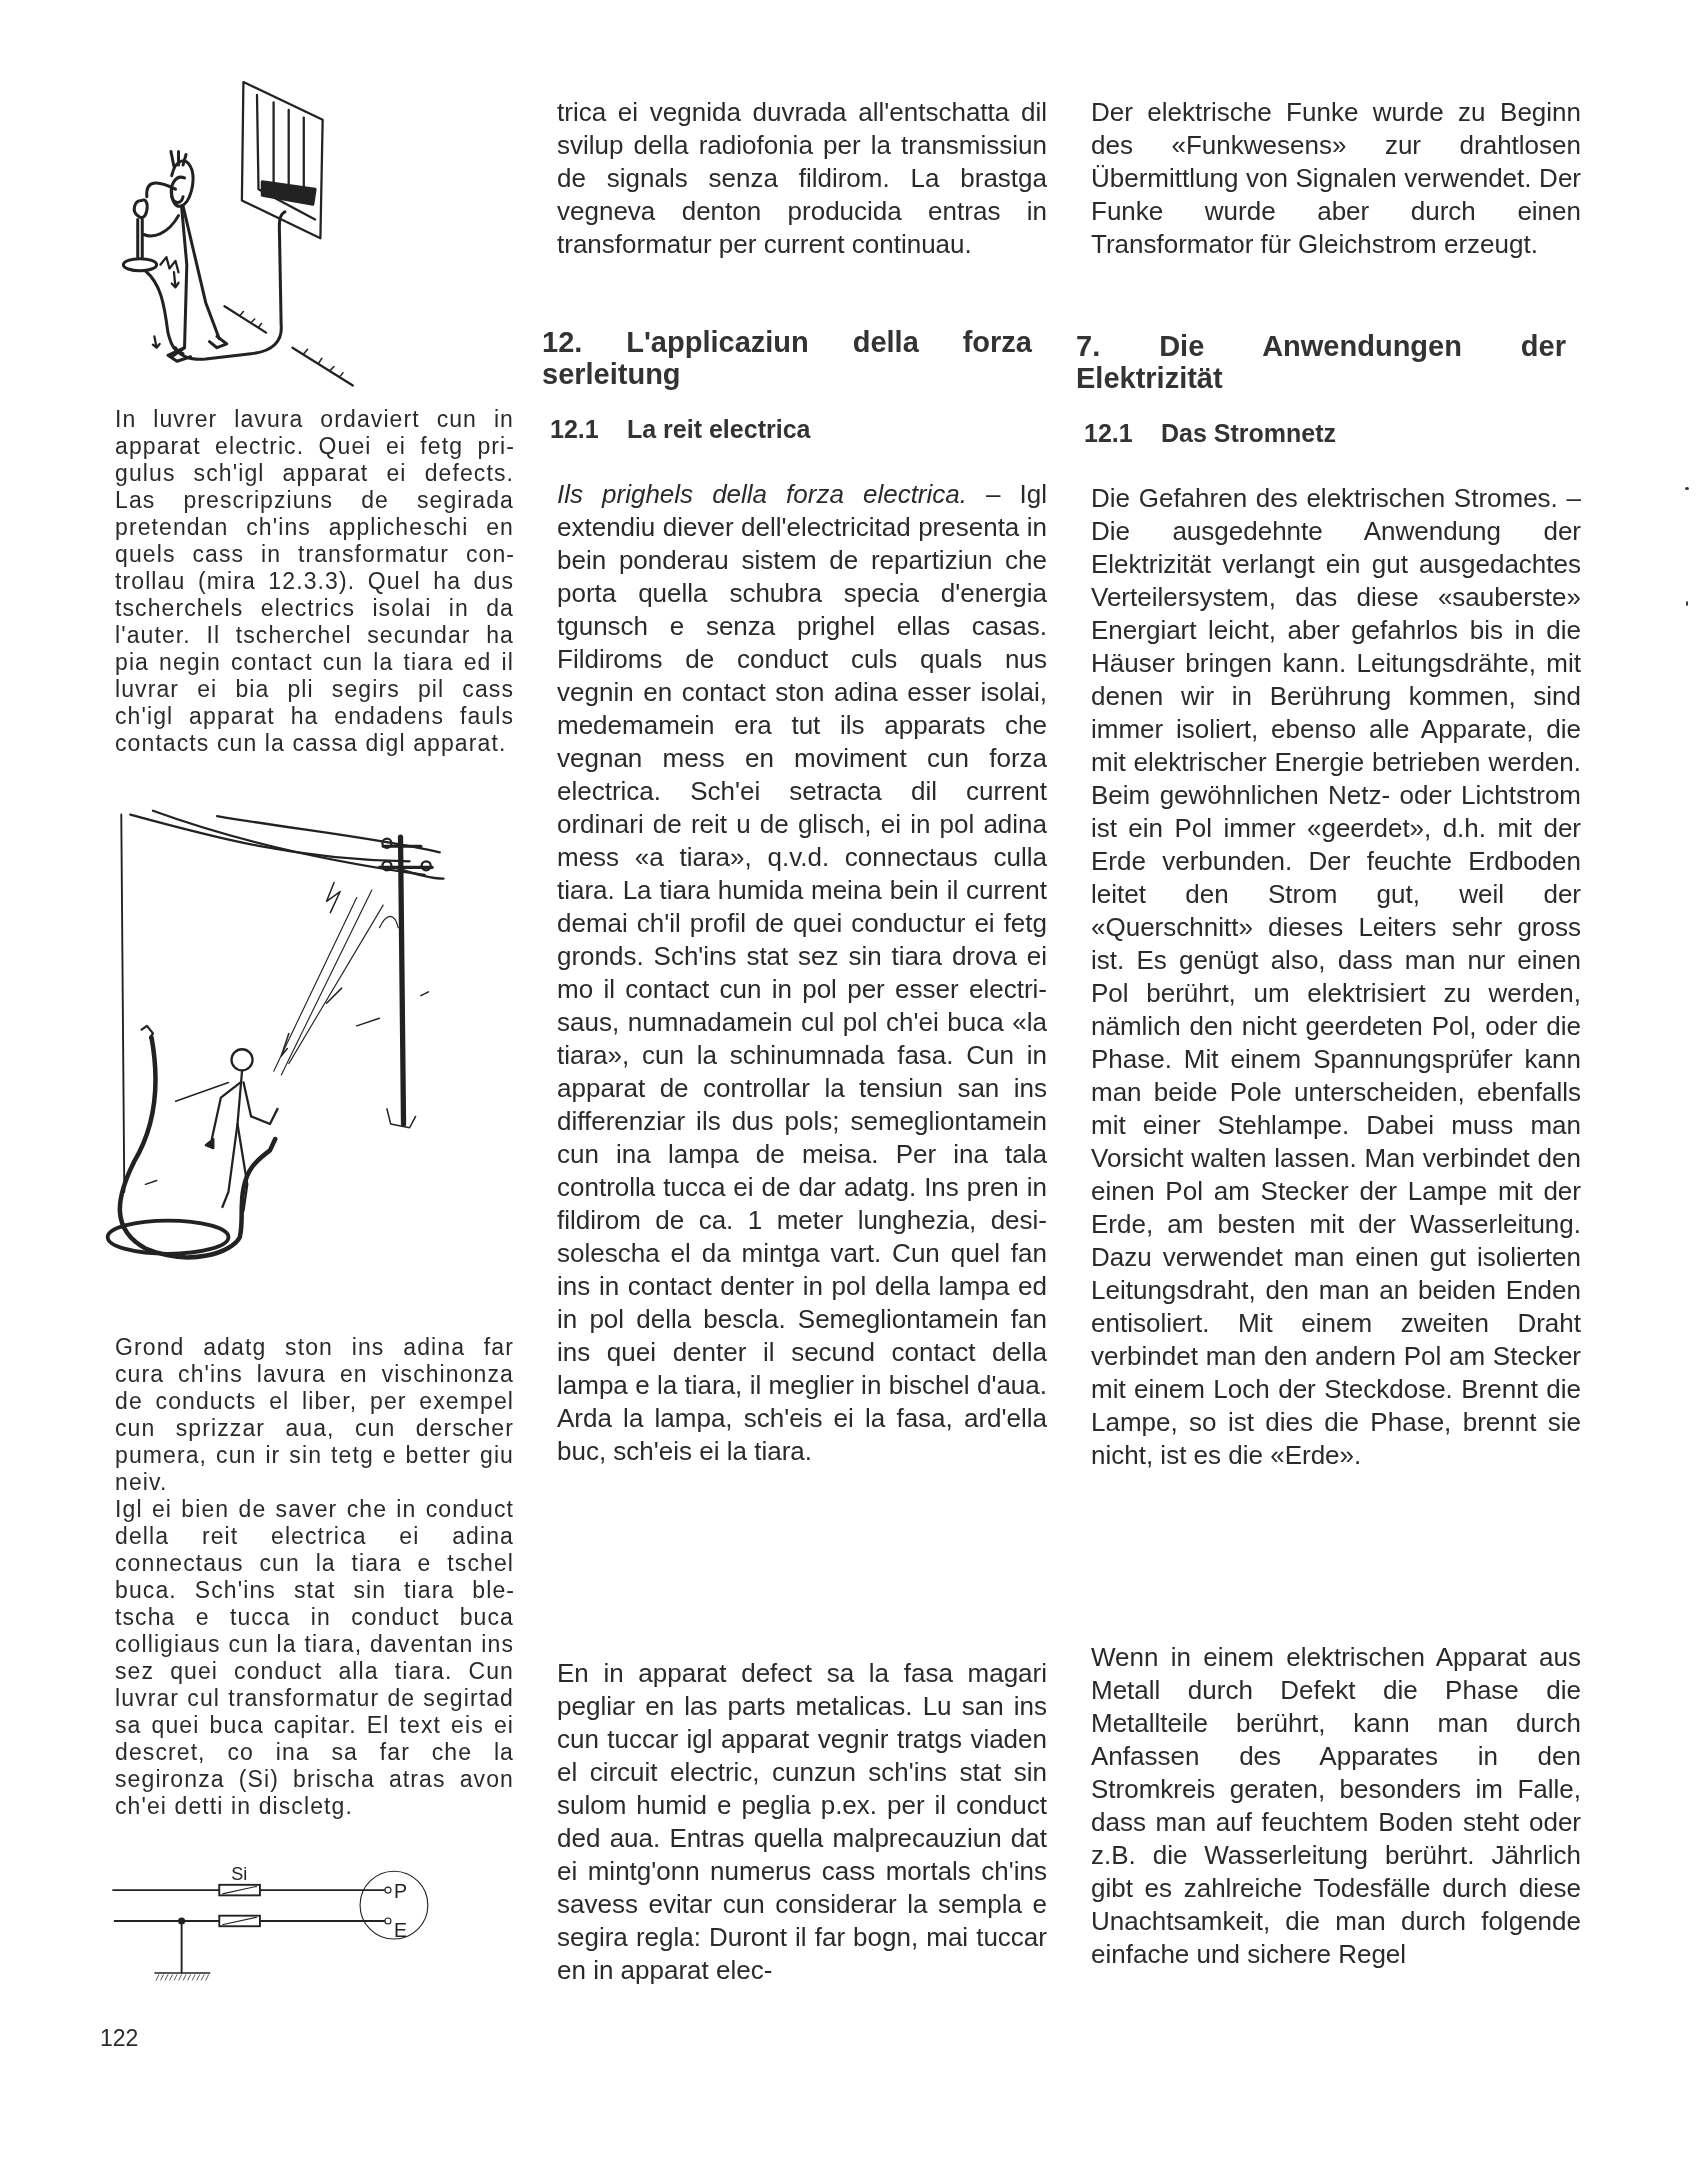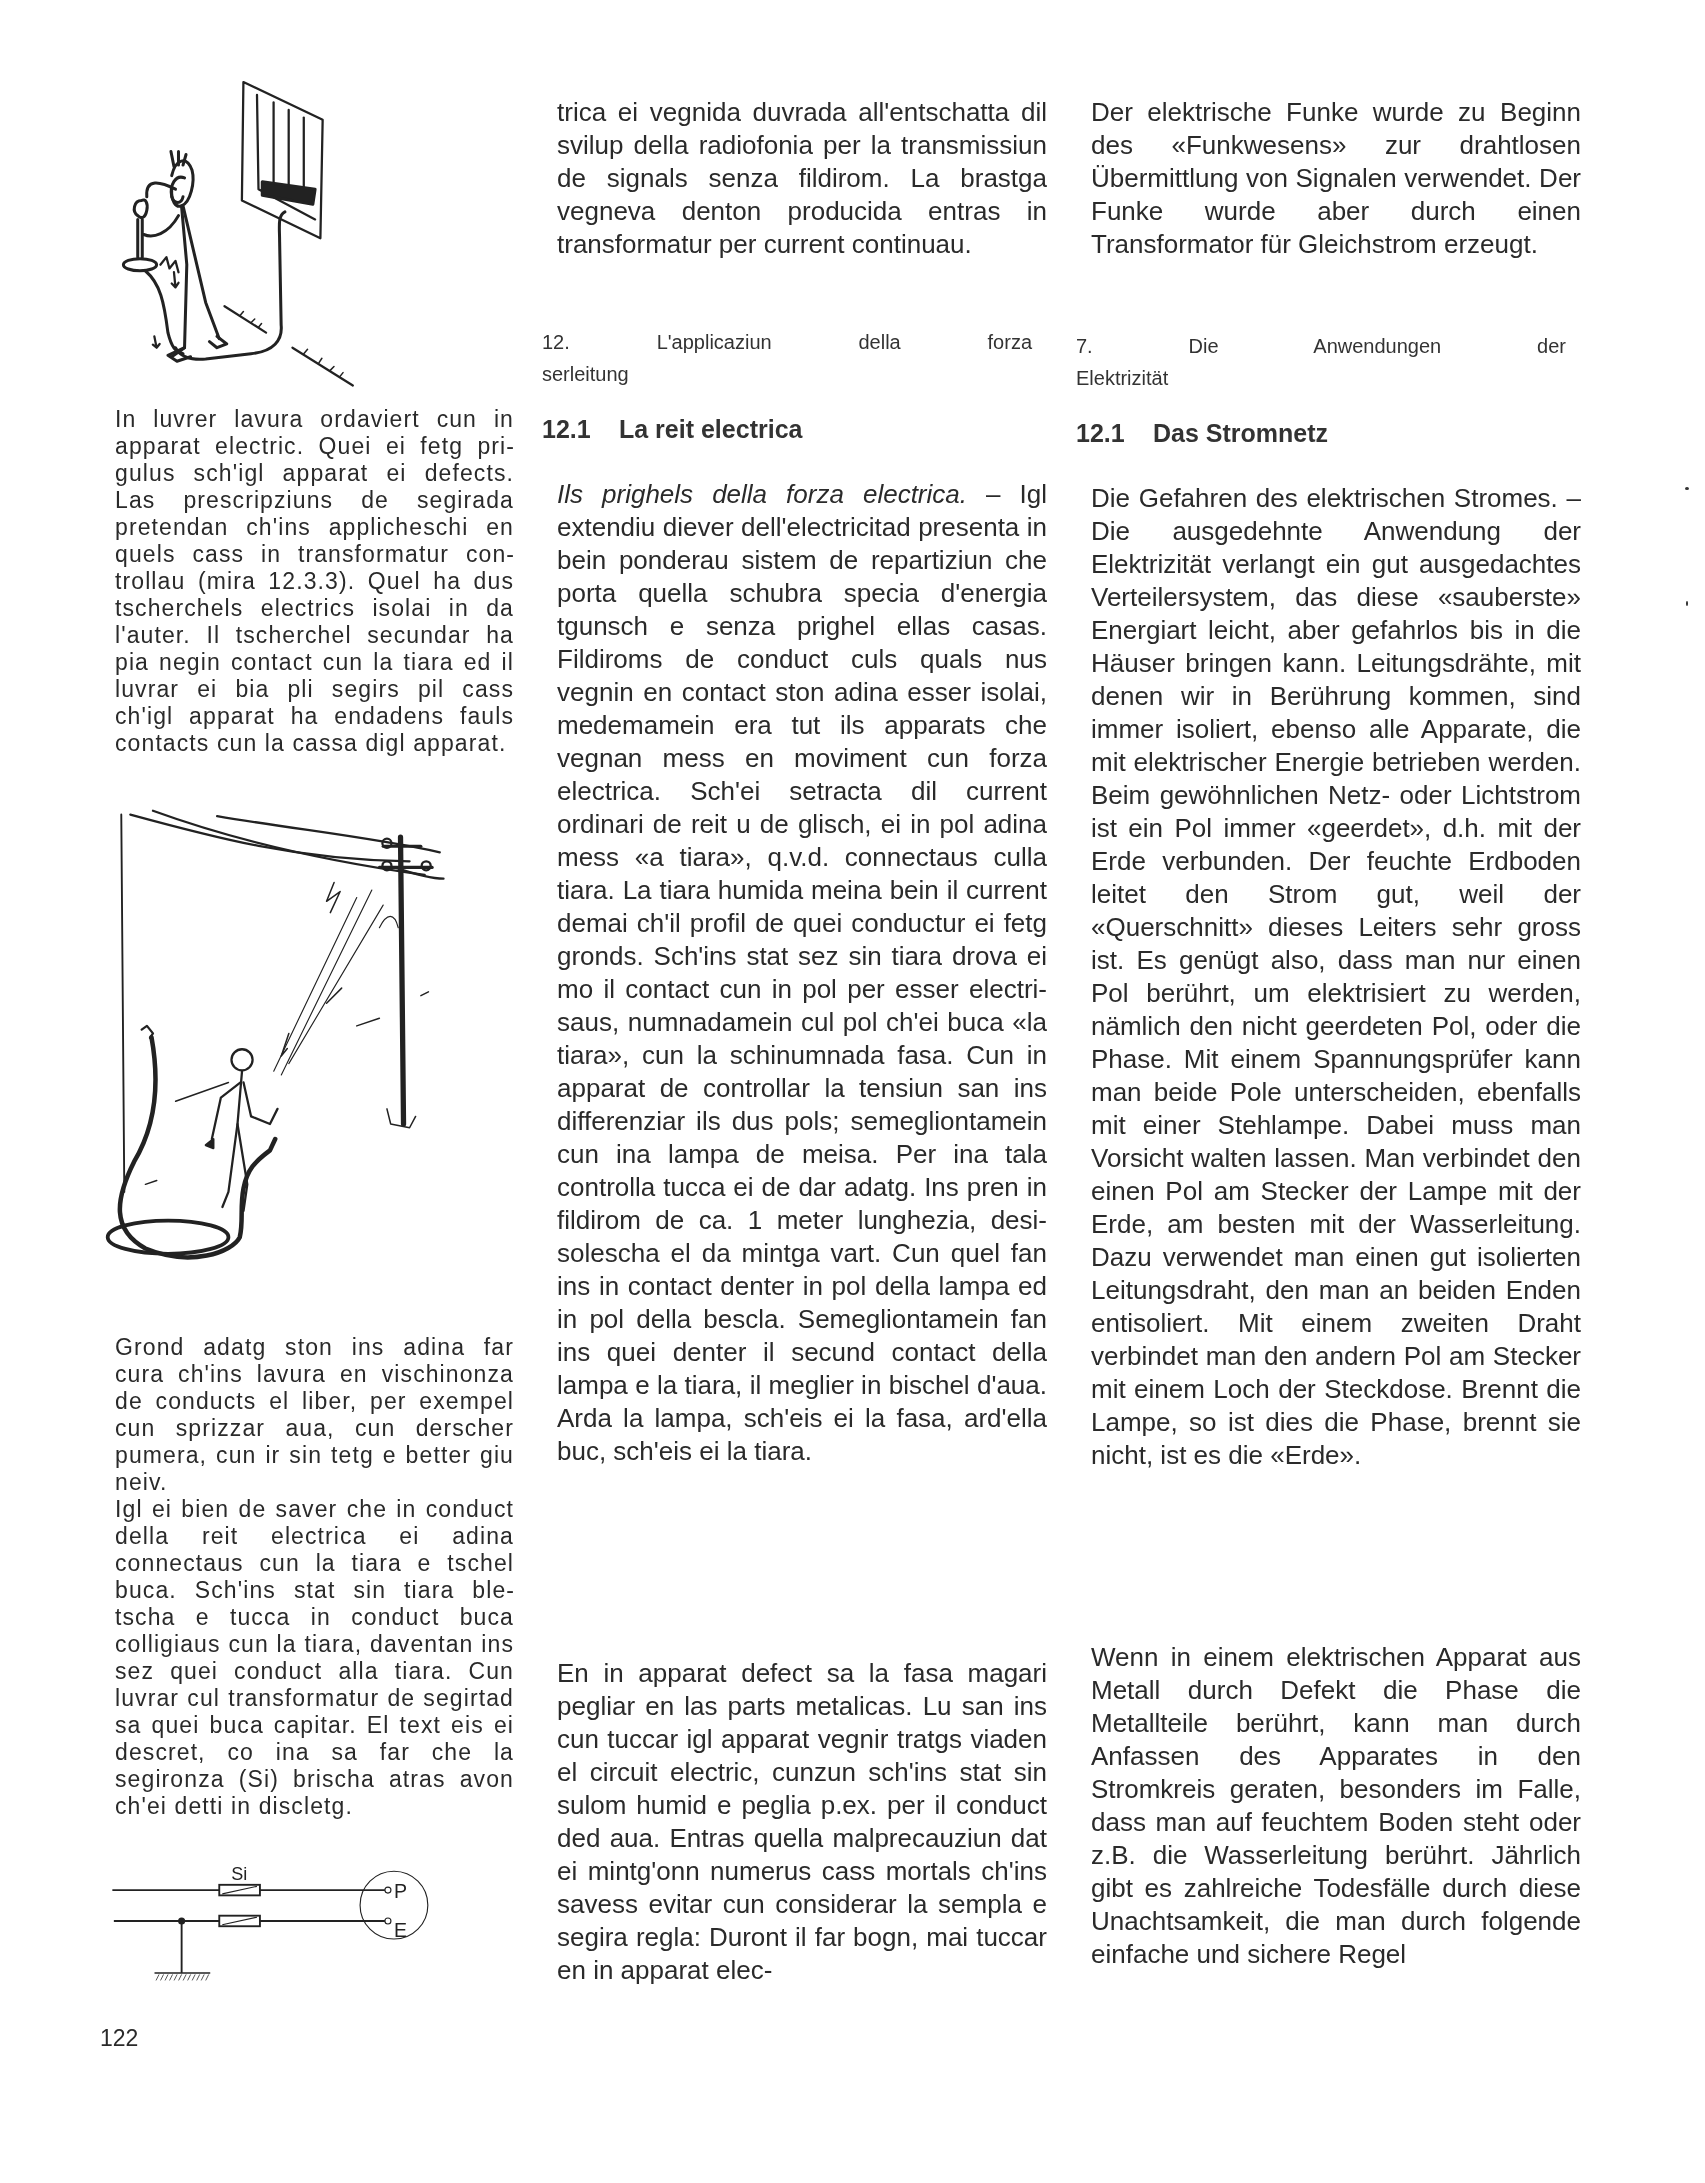--- a/index.html
+++ b/index.html
@@ -12,26 +12,26 @@
     .col-mid { left: 542px; width: 490px; }
     .col-right { left: 1076px; width: 490px; }
 
     .p {
       font-size: 26px; line-height: 33px; text-align: justify;
       margin: 15px; hyphens: manual;
     }
     .col-left .p { font-size: 23px; line-height: 27px; letter-spacing: 1.1px; }
     .p .it { font-style: italic; }
     .h1 {
-      font-weight: normal; font-size: 20px; line-height: 32px; margin: 0;
+      font-weight: bold; font-size: 29px; line-height: 32px; margin: 0;
       text-align: justify; text-align-last: left; color: #333;
     }
     .h1 .first { display: block; text-align: justify; text-align-last: justify; }
     .h2 { font-weight: bold; font-size: 25px; line-height: 30px; margin: 0; color: #333; }
-    .h2 .num { display: inline-block; width: 77px; }
+    .h2 .num { display: inline-block; width: 77px; margin-left: 8px; }
 
     .abs { position: absolute; }
     .page-number { font-size: 23px; color: #2a2a2a; }
     svg { display: block; }
     .mark { position: absolute; background: #333; border-radius: 50%; }
   </style>
 </head>
 <body>
 
 <div class="col col-left">

